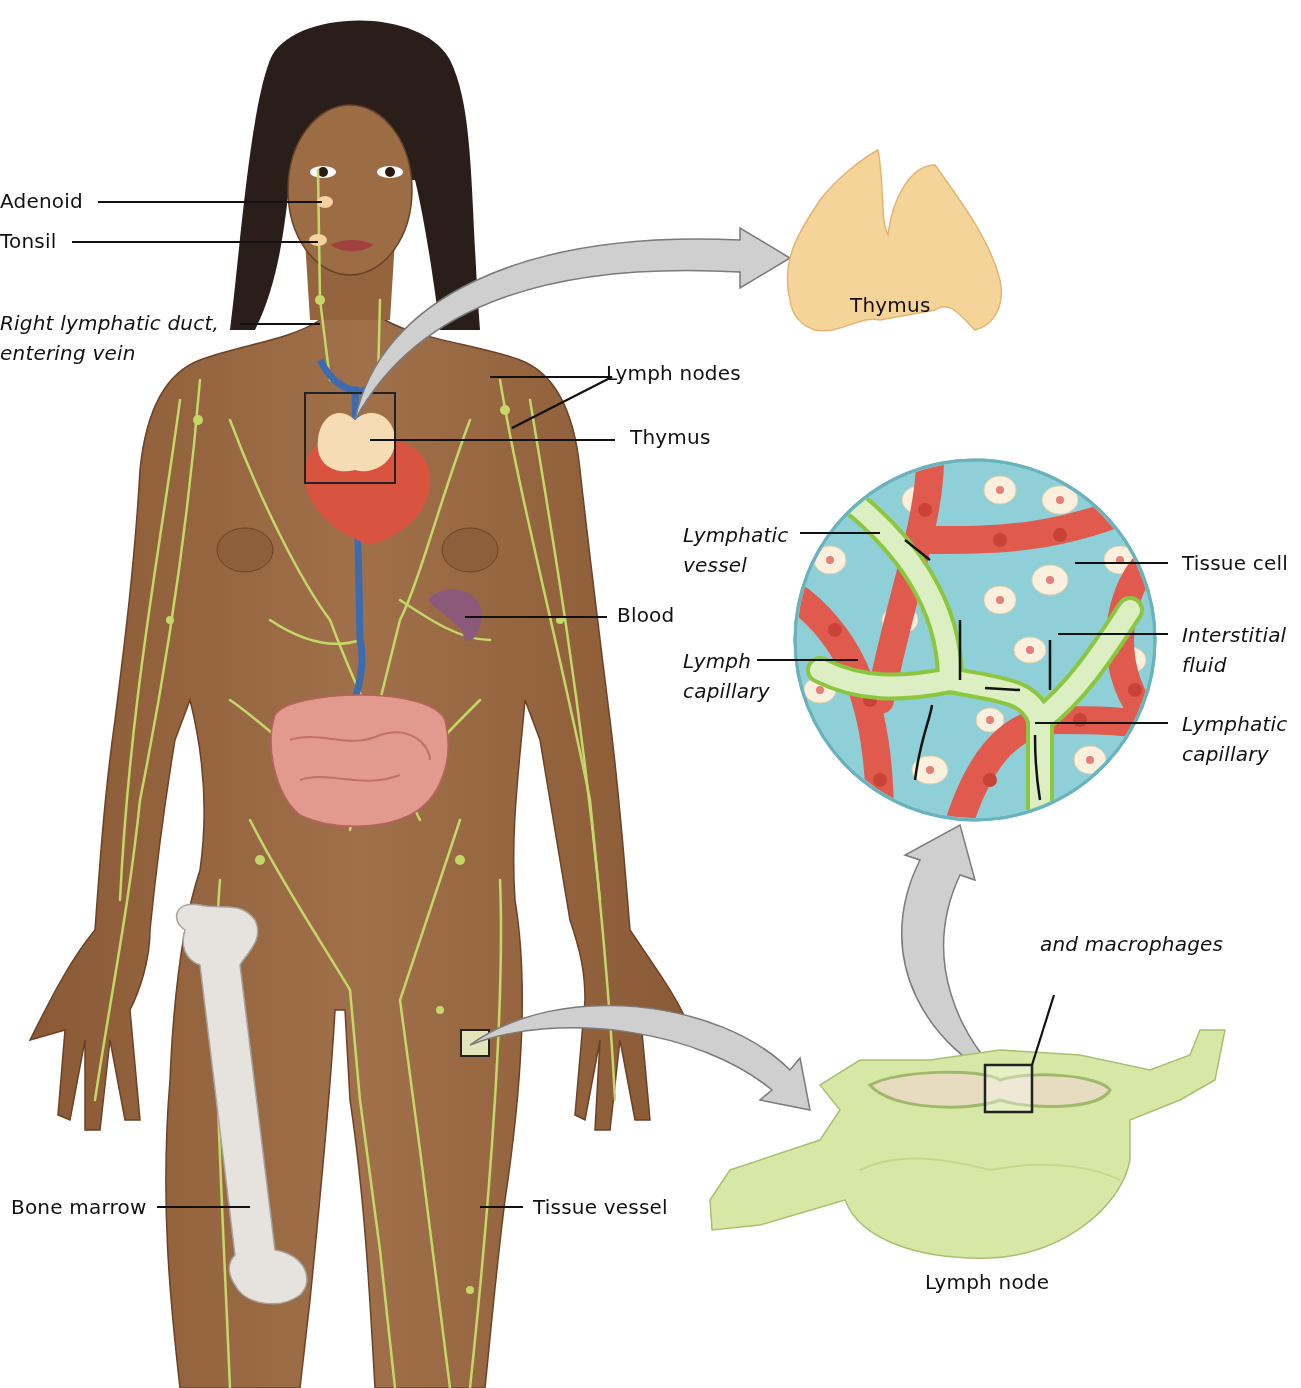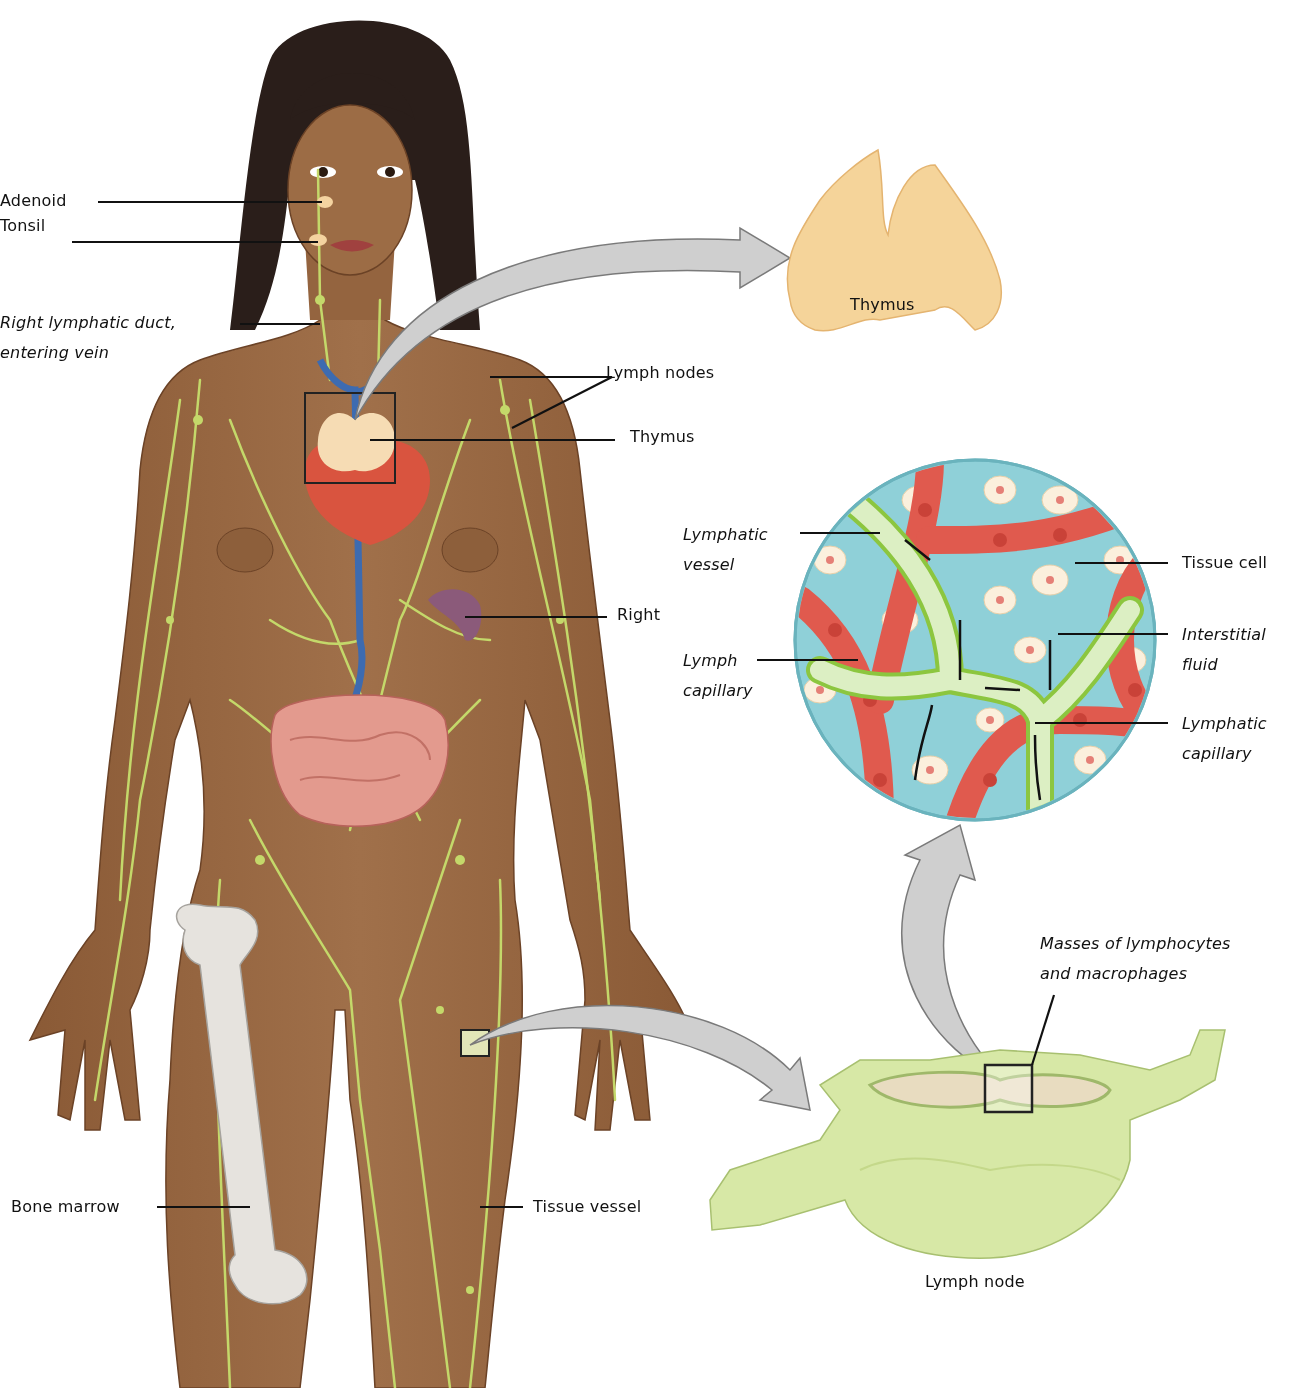--- a/index.html
+++ b/index.html
@@ -1,18 +1,18 @@
 <!DOCTYPE html>
 <html><head>
 <meta charset="utf-8">
 <style>
   html,body{margin:0;padding:0;background:#fff;}
   body{width:1301px;height:1388px;position:relative;overflow:hidden;font-family:"DejaVu Sans","Liberation Sans",sans-serif;}
   #art{position:absolute;left:0;top:0;}
-  .lbl{position:absolute;font-size:16px;line-height:30px;color:#111;white-space:nowrap;letter-spacing:0.2px;}
+  .lbl{position:absolute;font-size:20px;line-height:30px;color:#111;white-space:nowrap;letter-spacing:0.2px;}
   .lbl span{display:block;font-style:italic;}
 </style>
 </head>
 <body>
 
 <svg id="art" width="1301" height="1388" viewBox="0 0 1301 1388">
   <defs>
     <clipPath id="circClip">
         <circle cx="975" cy="640" r="178"></circle>
       </clipPath>
@@ -200,45 +200,44 @@
     <line x1="1075" y1="563" x2="1168" y2="563"></line>
     <line x1="1058" y1="634" x2="1168" y2="634"></line>
     <line x1="1035" y1="723" x2="1168" y2="723"></line>
     <line x1="1054" y1="995" x2="1032" y2="1065"></line>
     <line x1="157" y1="1207" x2="250" y2="1207"></line>
     <line x1="480" y1="1207" x2="523" y2="1207"></line>
   </g>
 </svg>
 
 <div class="lbl" style="left:0;top:186px">Adenoid</div>
-<div class="lbl" style="left:0;top:211px">Tonsil</div>
+<div class="lbl" style="left:0;top:226px">Tonsil</div>
 <div class="lbl" style="left:0;top:308px">
   <span>Right lymphatic duct,</span>
   <span>entering vein</span>
 </div>
 <div class="lbl" style="left:606px;top:358px">Lymph nodes</div>
 <div class="lbl" style="left:630px;top:422px">Thymus</div>
 <div class="lbl" style="left:850px;top:290px">Thymus</div>
-<div class="lbl" style="left:617px;top:600px">Right</div>
+<div class="lbl" style="left:617px;top:600px">Blood</div>
 <div class="lbl" style="left:683px;top:520px">
   <span>Lymphatic</span>
   <span>vessel</span>
 </div>
 <div class="lbl" style="left:683px;top:646px">
   <span>Lymph</span>
   <span>capillary</span>
 </div>
 <div class="lbl" style="left:1182px;top:548px">Tissue cell</div>
 <div class="lbl" style="left:1182px;top:620px">
   <span>Interstitial</span>
   <span>fluid</span>
 </div>
 <div class="lbl" style="left:1182px;top:709px">
   <span>Lymphatic</span>
   <span>capillary</span>
 </div>
 <div class="lbl" style="left:1040px;top:929px">
-  <span>Masses of lymphocytes</span>
   <span>and macrophages</span>
 </div>
 <div class="lbl" style="left:11px;top:1192px">Bone marrow</div>
 <div class="lbl" style="left:533px;top:1192px">Tissue vessel</div>
 <div class="lbl" style="left:925px;top:1267px">Lymph node</div>
 
 </body></html>

